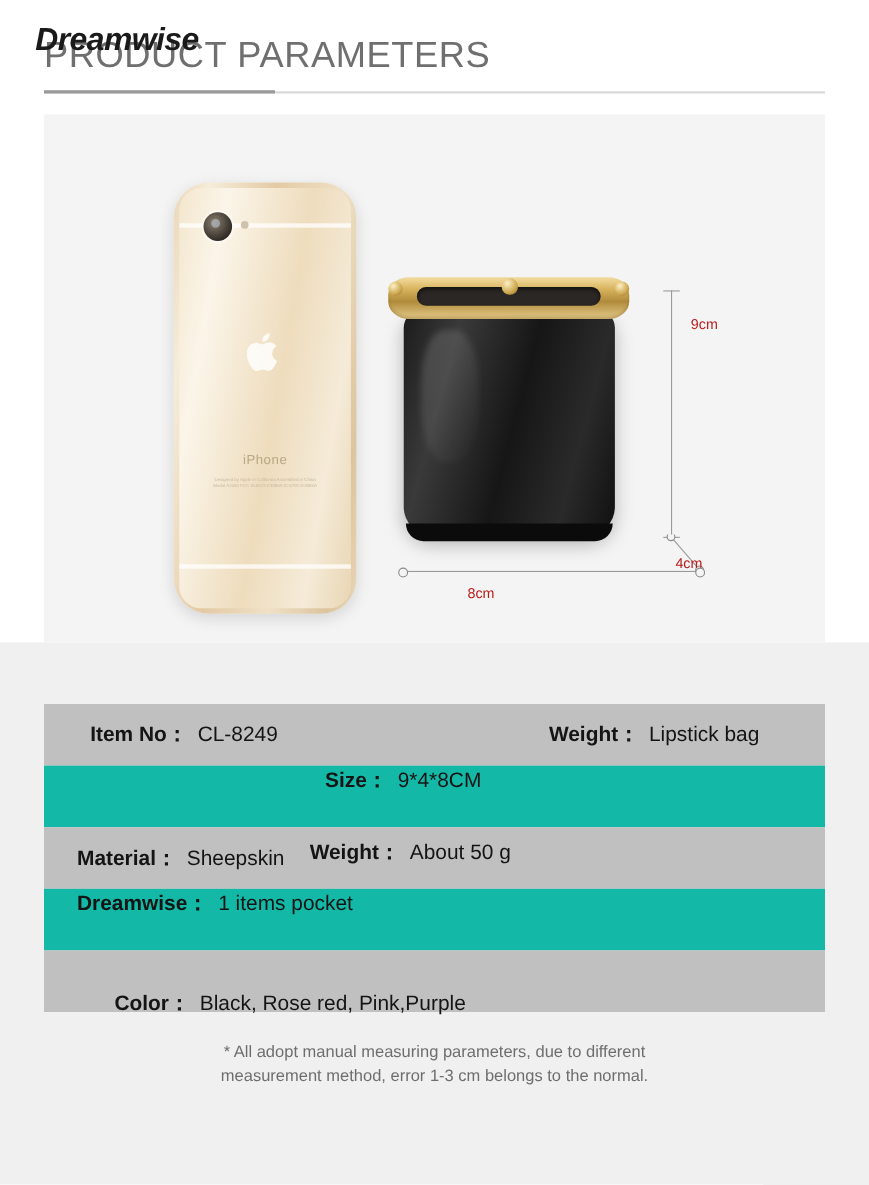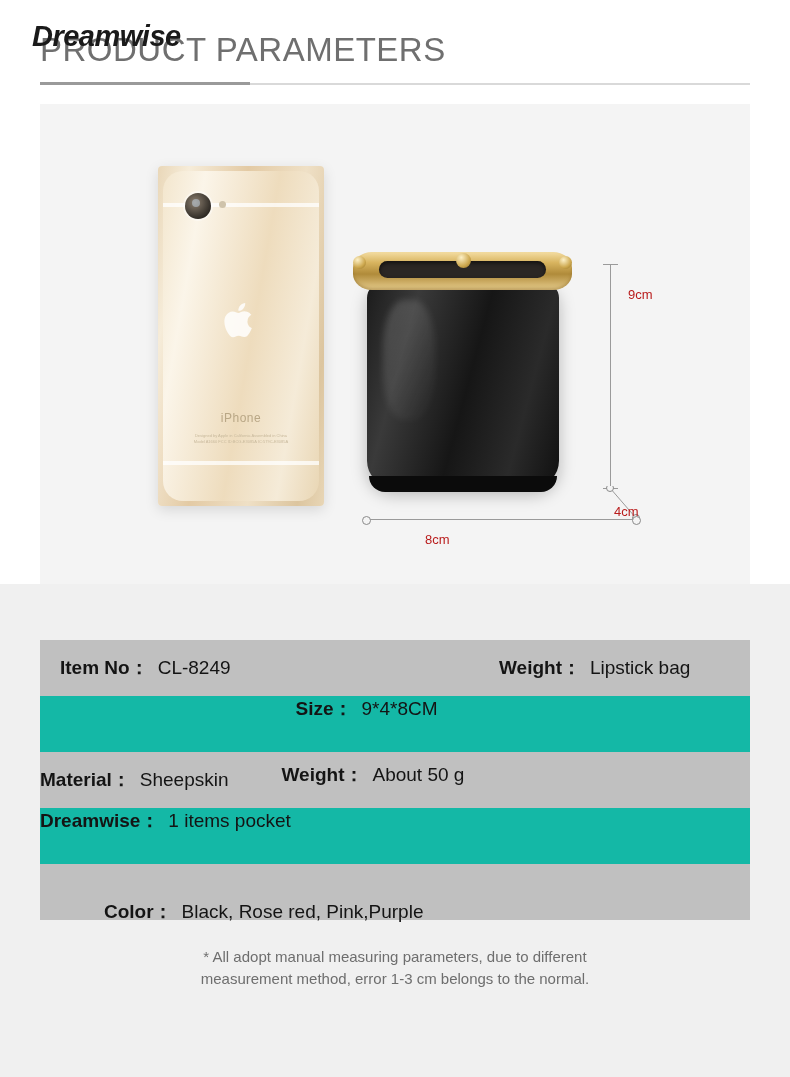--- a/index.html
+++ b/index.html
@@ -74,22 +74,22 @@
     height: 480px;
     background: #f4f4f4;
   }
 
   
   .phone {
     position: absolute;
     left: 118px;
     top: 62px;
     width: 166px;
-    height: 340px;
-    border-radius: 4px;
+    height: 392px;
+    border-radius: 32px;
     background: linear-gradient(100deg, #e9d7b8 0%, #f6ecd9 14%, #e3caa4 40%, #efe0c6 66%, #dcc59f 88%, #e8d6b6 100%);
     box-shadow: 0 4px 14px rgba(0,0,0,0.12);
     overflow: hidden;
   }
   .phone-inner {
     position: absolute;
     left: 5px;
     top: 5px;
     right: 5px;
     bottom: 5px;
@@ -308,23 +308,23 @@
     font-family: "Liberation Sans", sans-serif;
     white-space: nowrap;
   }
   .spec-val {
     font-size: 19px;
     color: #141414;
     margin-left: 9px;
     font-family: "Liberation Sans", sans-serif;
     white-space: nowrap;
   }
-  .pad-left-40 { padding-left: 20px; }
+  .pad-left-40 { padding-left: 42px; }
   .pad-left-70 { padding-left: 78px; }
-  .pad-left-30 { }
+  .pad-left-30 { padding-left: 30px; }
   .pad-left-60 { padding-left: 64px; margin-top: 40px; }
   .pad-left-100 { padding-left: 104px; }
   .spec-note {
     margin-top: 26px;
     text-align: center;
     font-size: 15px;
     line-height: 22px;
     color: #6e6e6e;
     font-family: "Liberation Sans", sans-serif;
   }

